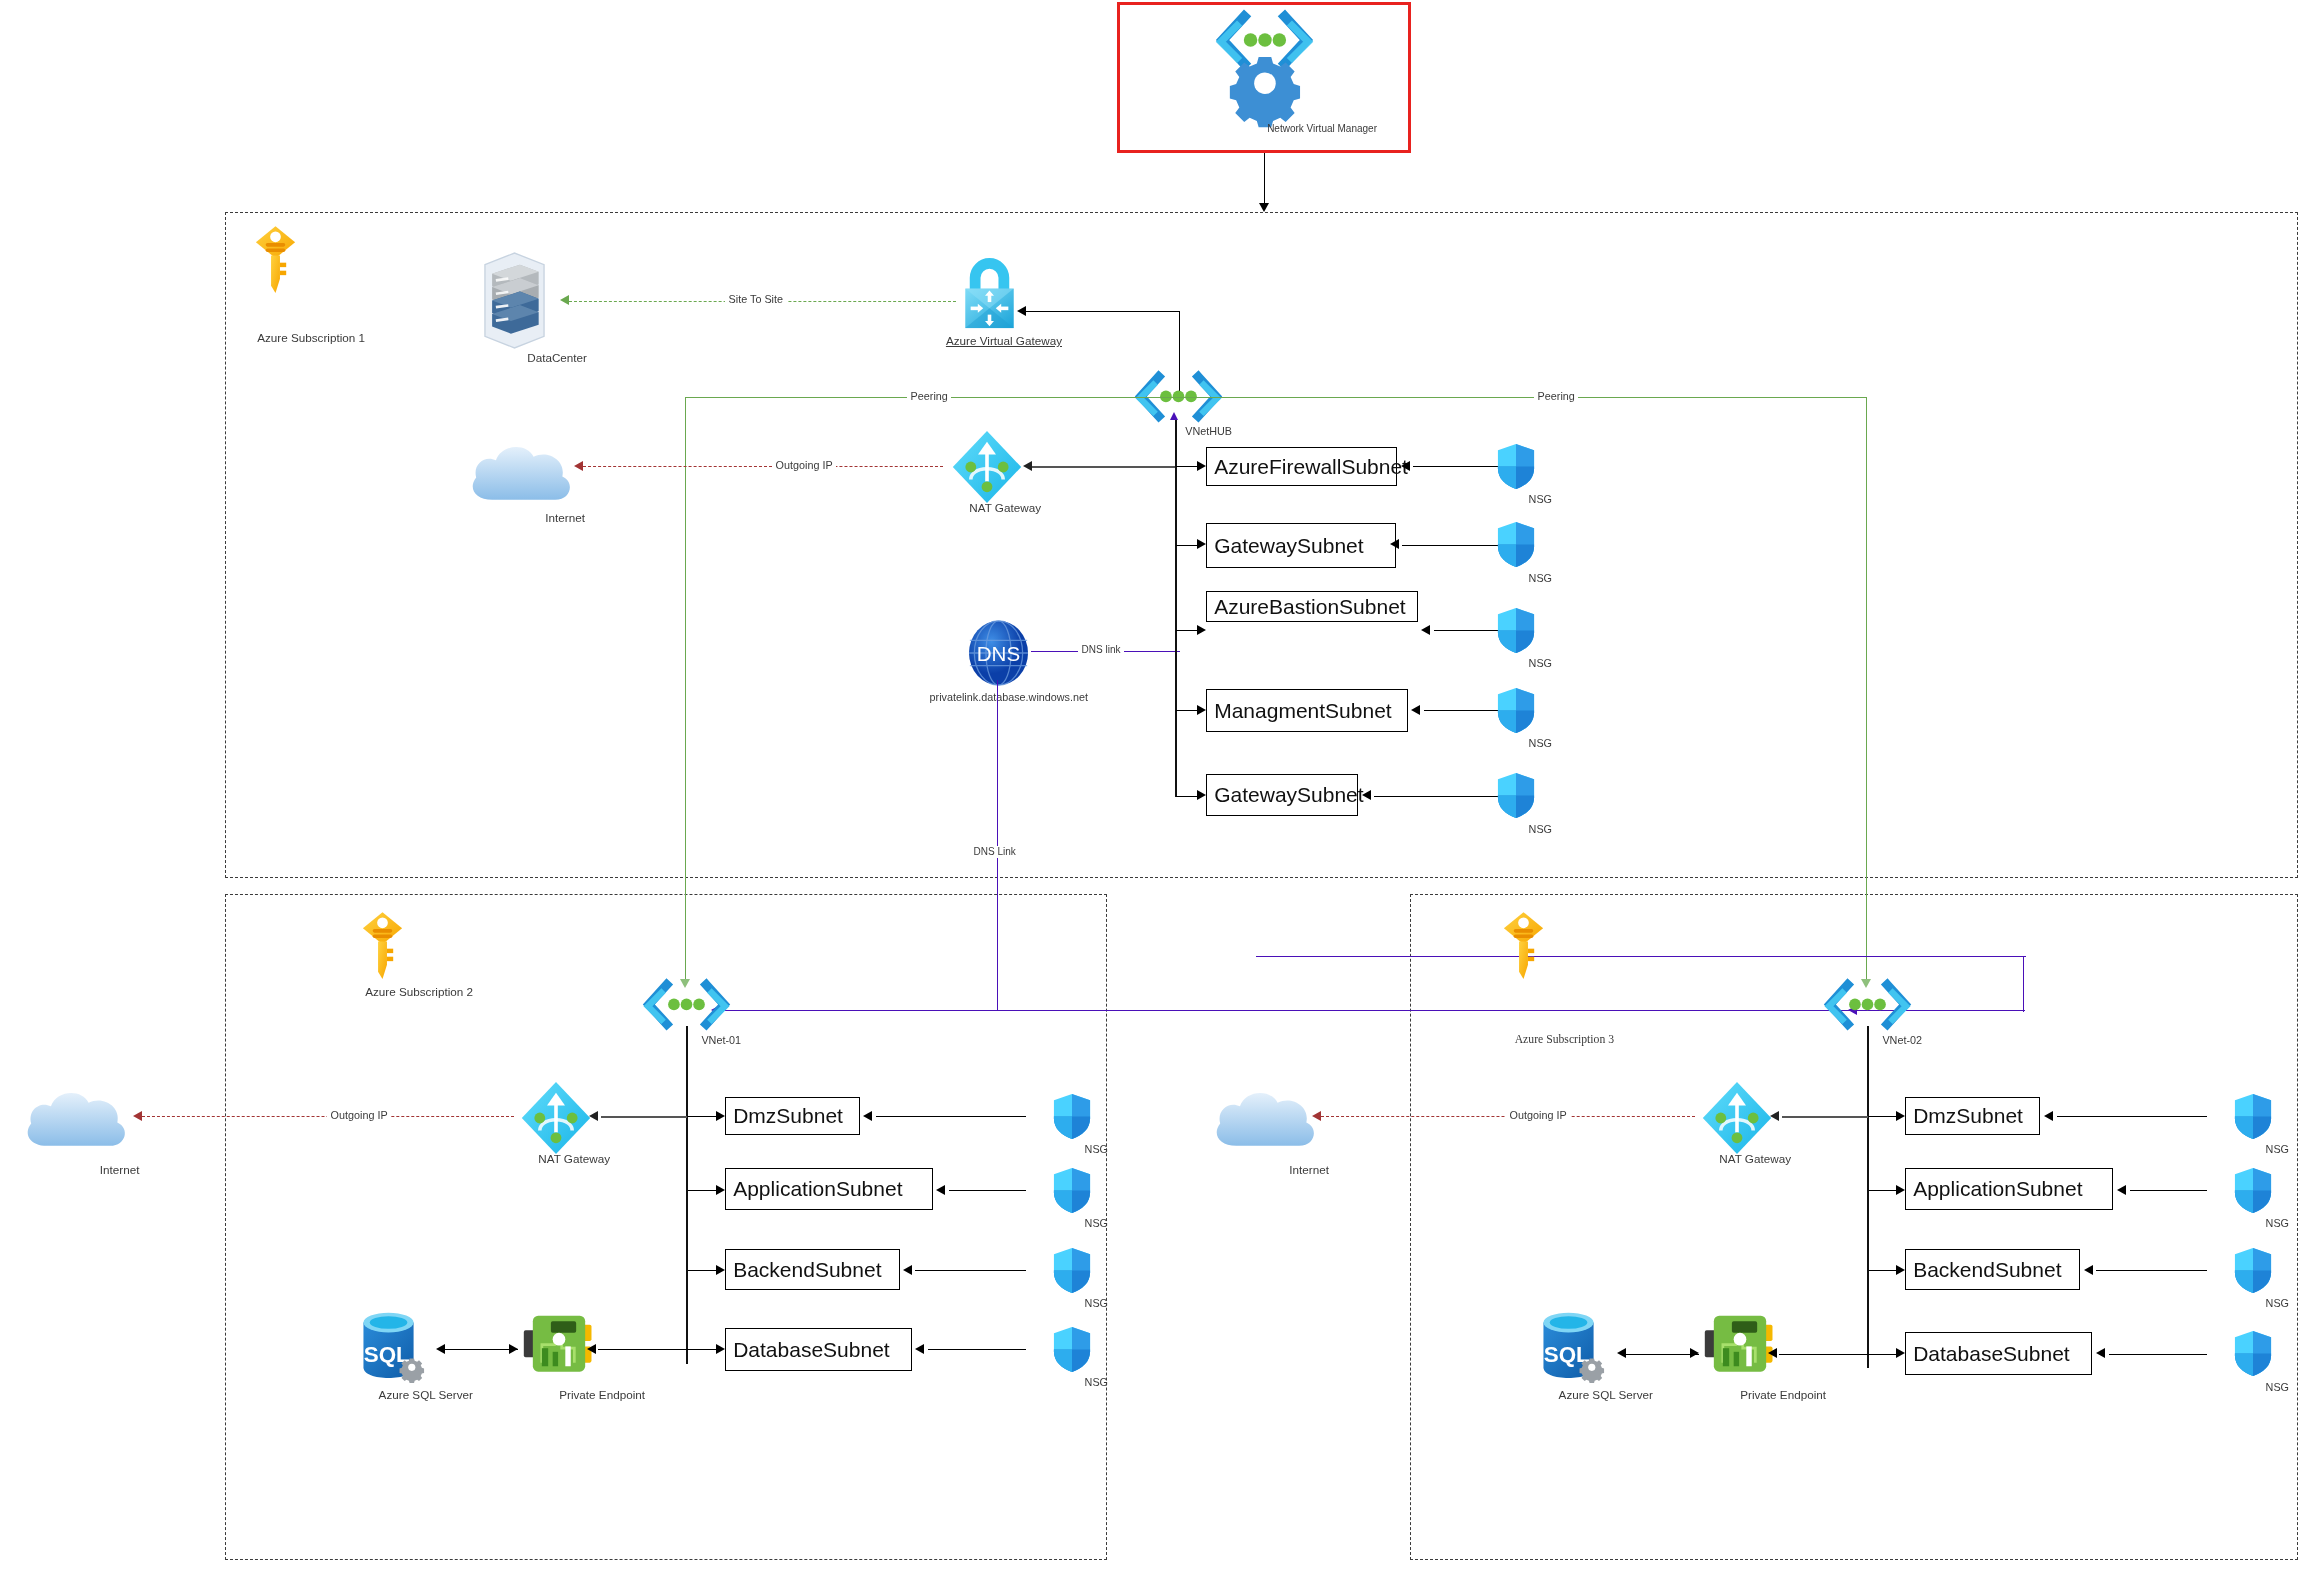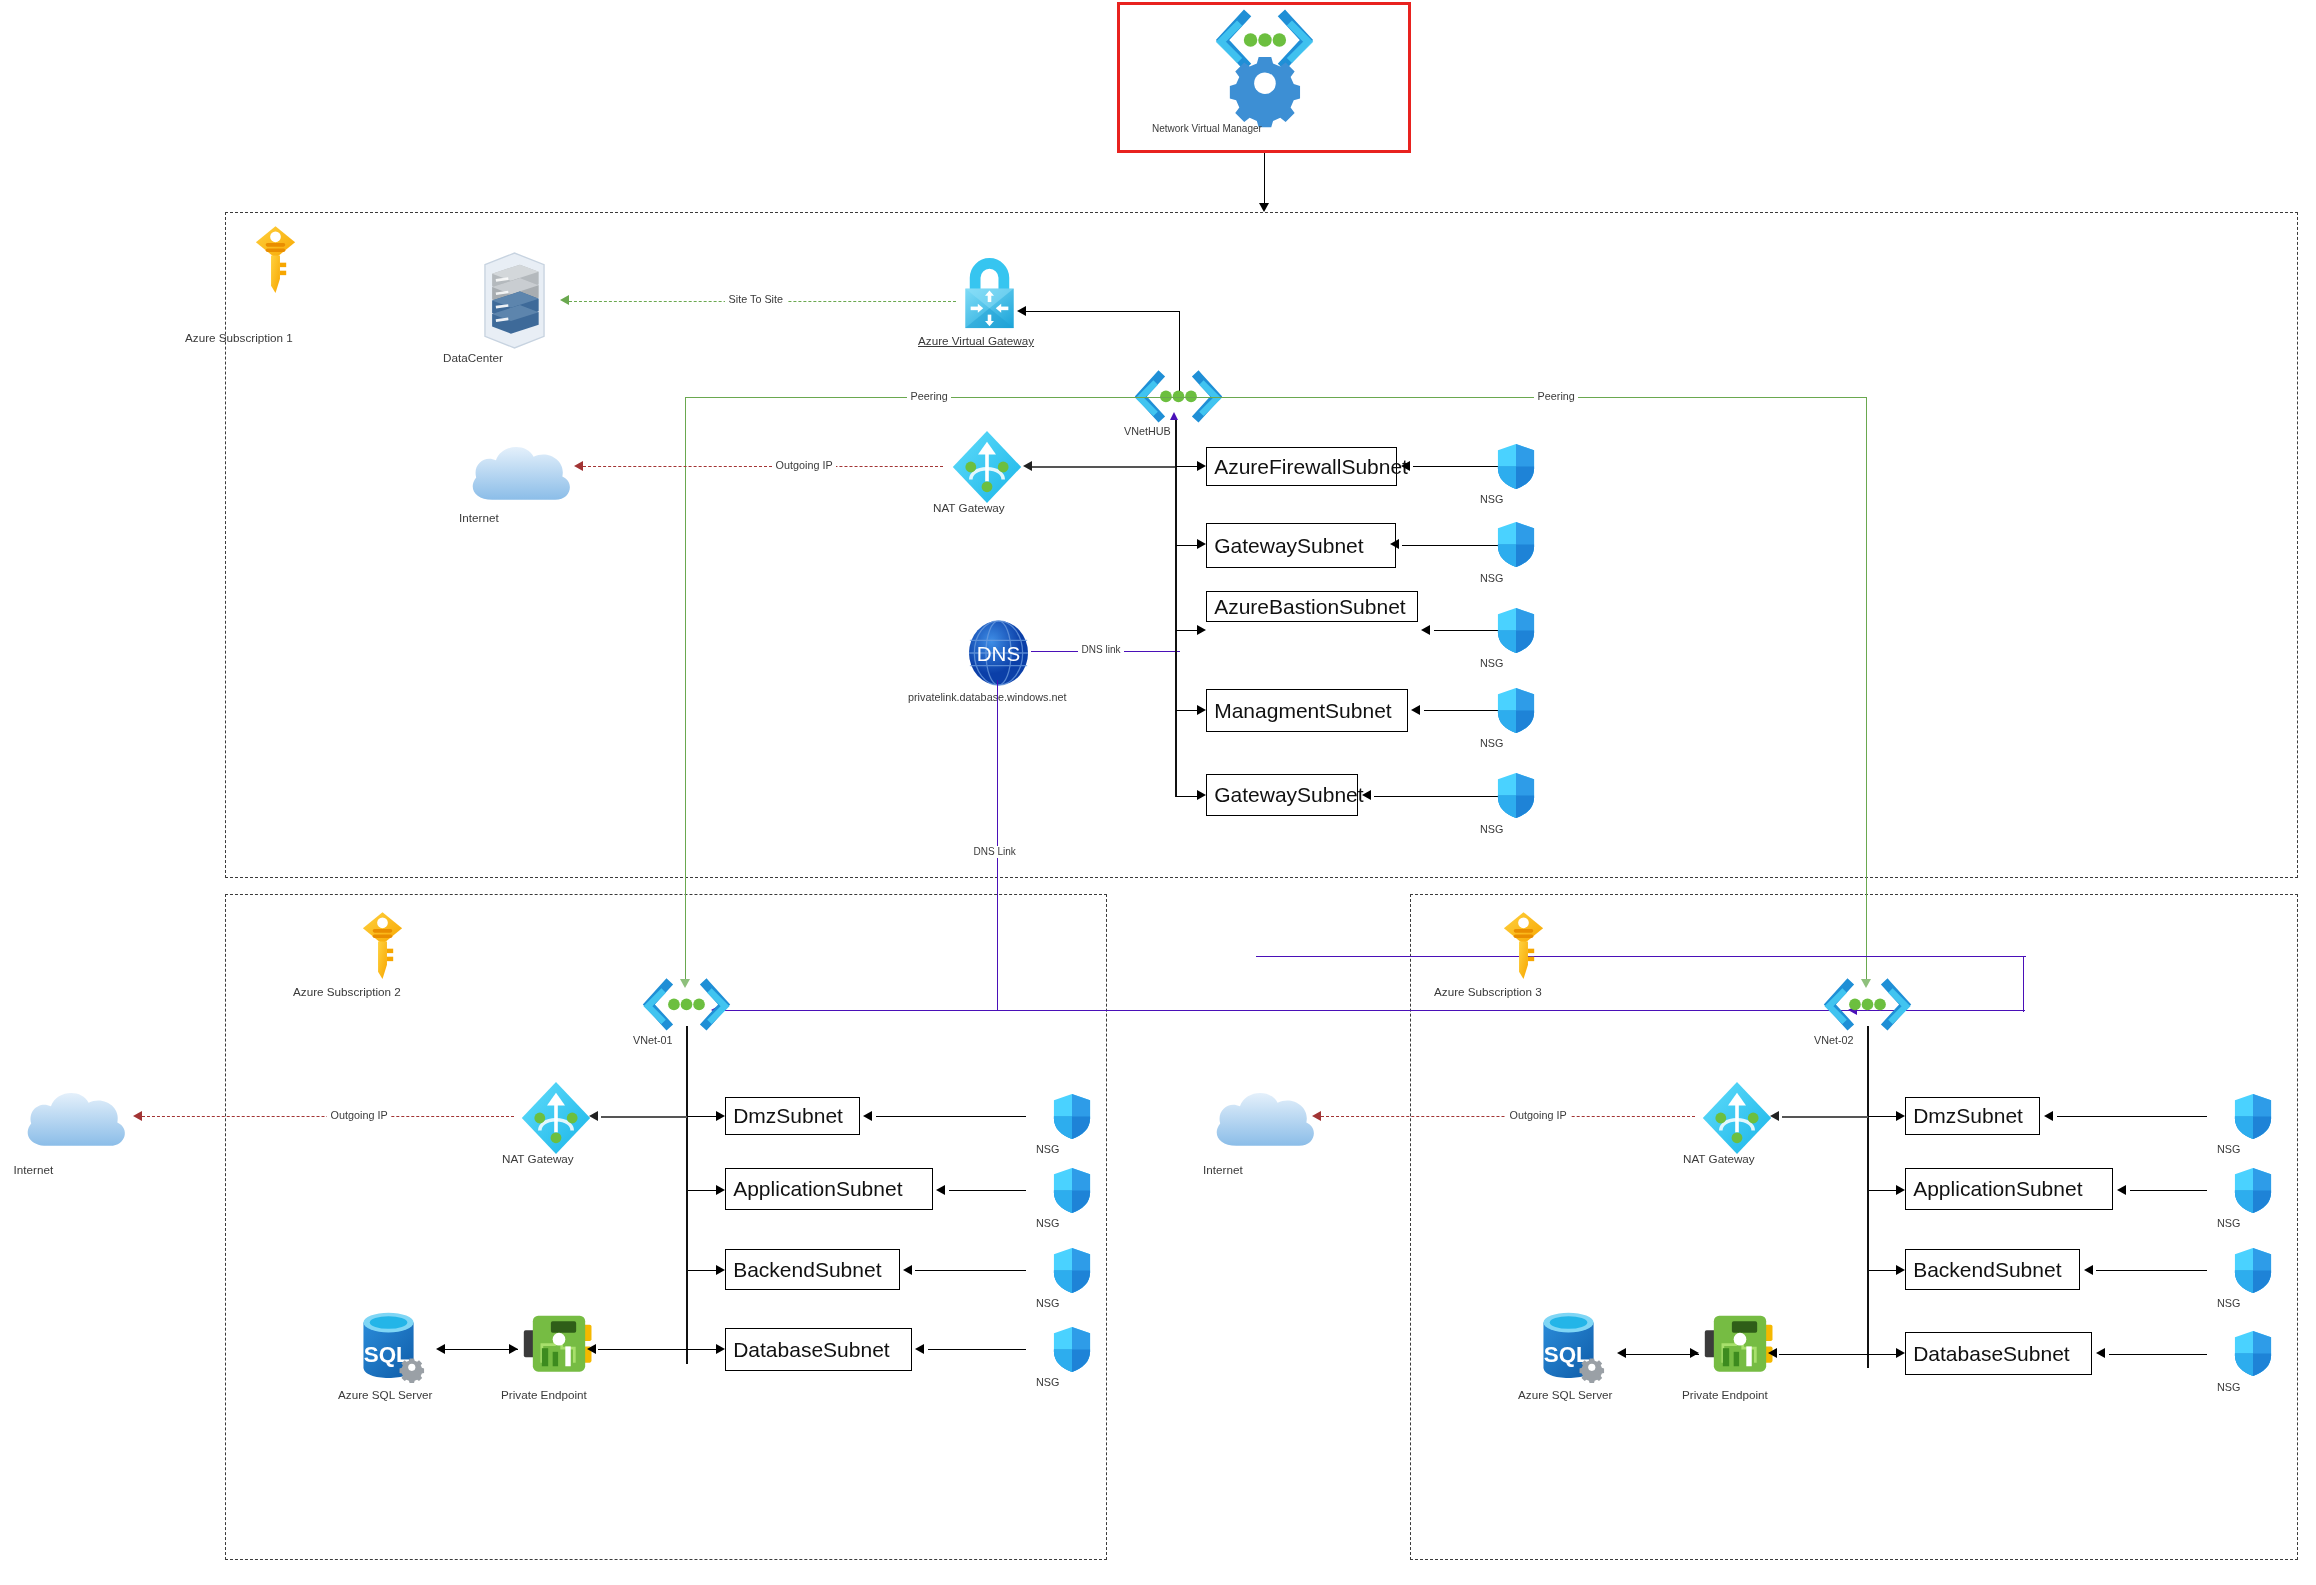--- a/index.html
+++ b/index.html
@@ -1,20 +1,20 @@
 <!DOCTYPE html>
 <html style="font-size:14.4px"><head>
 <meta charset="utf-8">
 <style>
   html,body{margin:0;padding:0;background:#ffffff;}
   body{font-family:"Liberation Sans","DejaVu Sans",sans-serif;}
   #canvas{position:relative;width:2317px;height:1585px;background:#fff;overflow:hidden;}
   .abs{position:absolute;}
   .grp{position:absolute;border:1.8px dashed #3b3b3b;box-sizing:border-box;}
-  .nodelabel{position:absolute;text-align:left;color:#3a3a3a;font-size:11.7px;line-height:13.5px;white-space:nowrap;}
+  .nodelabel{position:absolute;text-align:right;color:#3a3a3a;font-size:11.7px;line-height:13.5px;white-space:nowrap;}
   .edgelabel{position:absolute;font-size:10.8px;color:#3a3a3a;background:#fff;padding:0 3.6px;white-space:nowrap;line-height:11.7px;}
   .subnetbox{position:absolute;box-sizing:border-box;border:1.4px solid #000;background:#fff;
              display:flex;align-items:center;padding-left:7.2px;font-size:21px;color:#111;
              font-family:"Liberation Sans","DejaVu Sans",sans-serif;white-space:nowrap;}
   .ln{position:absolute;background:#000;}
   .hline{height:1.4px;}
   .vline{width:1.4px;}
   .gline{background:#6aa84f;}
   .pline{background:#4a10b8;}
   .dashred{position:absolute;height:0;border-top:1.5px dashed #a23434;}
@@ -497,21 +497,21 @@
         </defs>
       <path d="M23 1 L45 19 L23 37 L1 19 Z" fill="url(#kg3)"></path>
       <circle cx="23" cy="13" r="6" fill="#ffffff"></circle>
       <rect x="12" y="20" width="22" height="4" rx="2" fill="#e98e00"></rect>
       <rect x="12" y="26" width="22" height="4" rx="2" fill="#e98e00"></rect>
       <path d="M18 34 h10 v26 l-5 16 l-5 -8 z" fill="url(#kg3)"></path>
       <rect x="28" y="42" width="7" height="5" fill="#f7a600"></rect>
       <rect x="28" y="51" width="7" height="5" fill="#f7a600"></rect>
     </svg>
   </div>
-  <div class="nodelabel" style="left:1434px;top:985px;width:180px;">Azure Subscription 3</div>
+  <div class="nodelabel" style="left:1434px;top:1033px;width:180px;font-family:Liberation Serif, serif;">Azure Subscription 3</div>
 
   <div class="abs" style="left:1826px;top:982px;">
     <svg width="83" height="52" viewBox="0 0 92 58">
       <path d="M24 3 L4 25 L24 47" fill="none" stroke="#1f8fd6" stroke-width="10" stroke-linecap="square"></path>
       <path d="M18 12 L3 27 L18 42" fill="none" stroke="#41c4f0" stroke-width="7" stroke-linecap="square"></path>
       <path d="M68 3 L88 25 L68 47" fill="none" stroke="#1f8fd6" stroke-width="10" stroke-linecap="square"></path>
       <path d="M74 12 L89 27 L74 42" fill="none" stroke="#41c4f0" stroke-width="7" stroke-linecap="square"></path>
       <circle cx="32" cy="25" r="6.5" fill="#6cbf3f"></circle>
       <circle cx="46" cy="25" r="6.5" fill="#6cbf3f"></circle>
       <circle cx="60" cy="25" r="6.5" fill="#6cbf3f"></circle>

